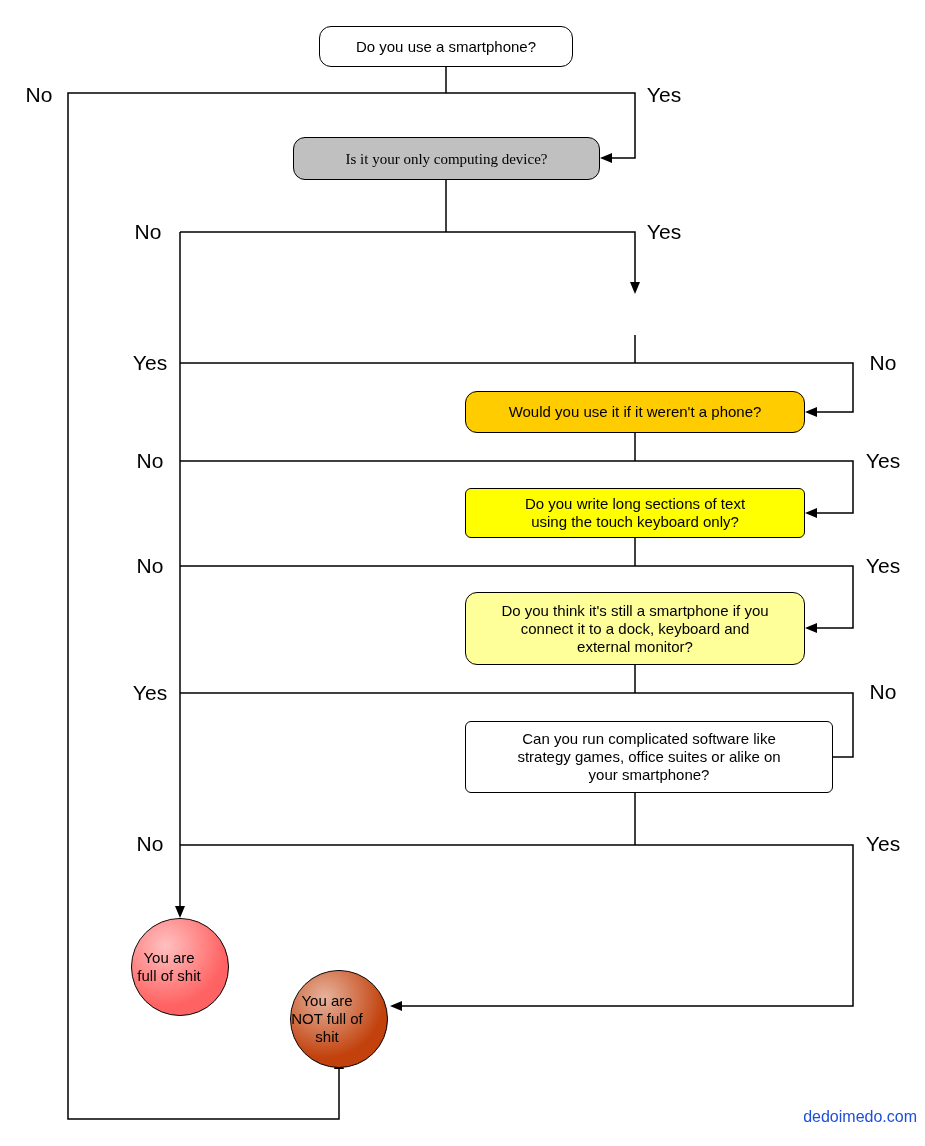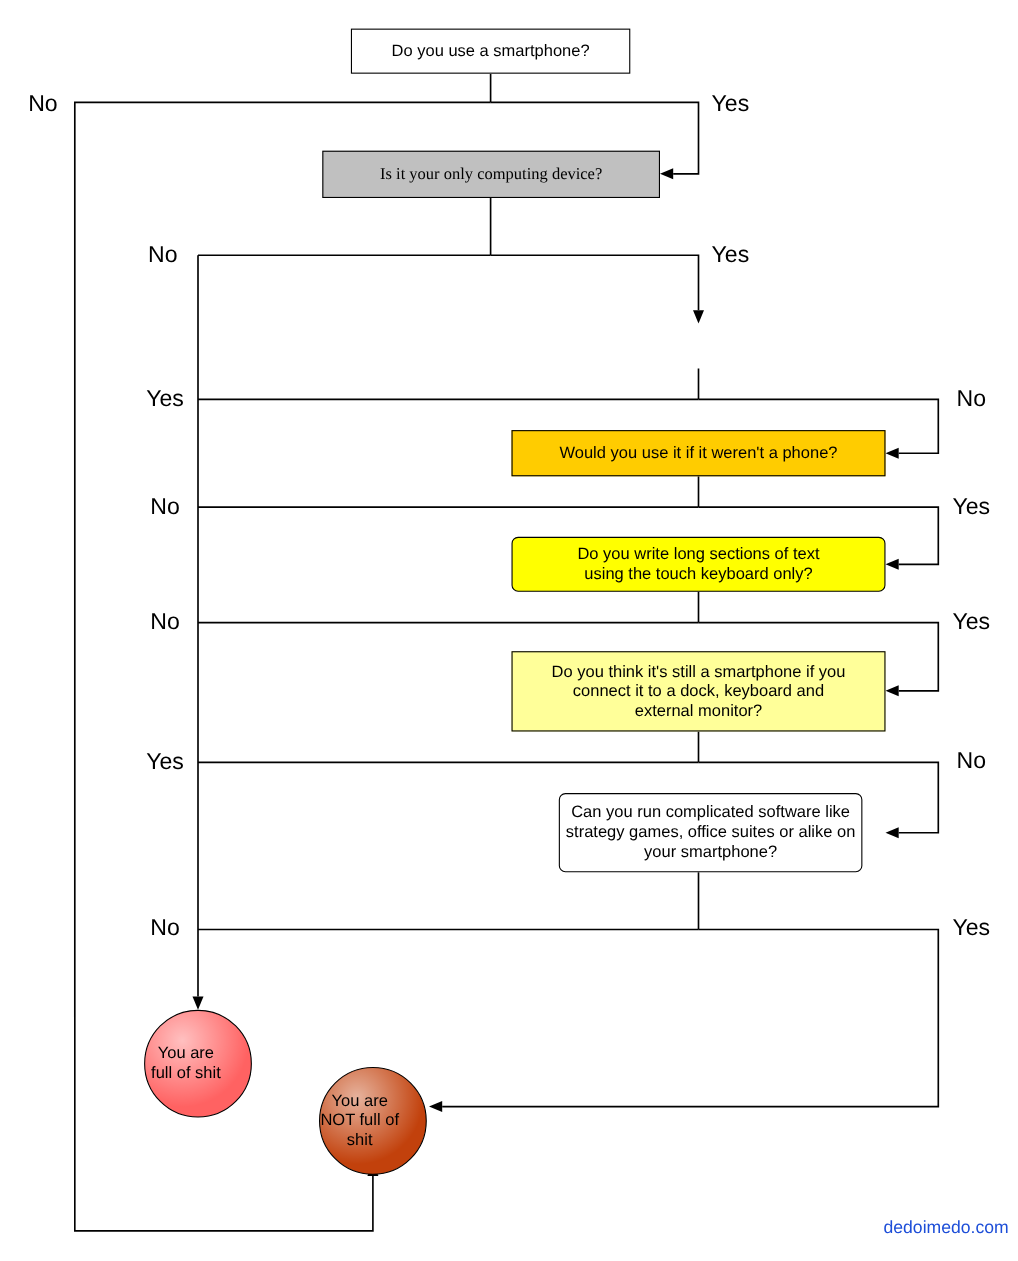--- a/index.html
+++ b/index.html
@@ -19,21 +19,21 @@
   }
   svg.connectors path {
     stroke: #000;
     stroke-width: 1.5;
     fill: none;
   }
   svg.connectors polygon { fill: #000; stroke: none; }
   .node {
     position: absolute;
     border: 1.5px solid #000;
-    border-radius: 0;
+    border-radius: 12px;
     display: flex;
     align-items: center;
     justify-content: center;
     text-align: center;
     font-size: 15px;
     line-height: 18px;
     box-sizing: border-box;
     background: #fff;
   }
   .node .node-text { display: inline-block; }
@@ -131,21 +131,21 @@
   </div>
 
   <div class="node" style="left: 465px; top: 488px; width: 340px; height: 50px; border-radius: 6px; background-color: rgb(255, 255, 0);">
     <span class="node-text" style="max-width:255px">Do you write long sections of text using the touch keyboard only?</span>
   </div>
 
   <div class="node" style="left: 465px; top: 592px; width: 340px; height: 73px; background-color: rgb(255, 255, 153);">
     <span class="node-text" style="max-width:280px">Do you think it's still a smartphone if you connect it to a dock, keyboard and external monitor?</span>
   </div>
 
-  <div class="node" style="left: 465px; top: 721px; width: 276px; height: 72px; border-radius: 6px; background-color: rgb(255, 255, 255); margin-left: 43px;">
+  <div class="node" style="left: 465px; top: 721px; width: 368px; height: 72px; border-radius: 6px; background-color: rgb(255, 255, 255);">
     <span class="node-text" style="max-width:275px">Can you run complicated software like strategy games, office suites or alike on your smartphone?</span>
   </div>
 
   <div class="circle" style="left: 131px; top: 918px; background-color: rgb(255, 98, 98);">
     <span class="node-text" style="max-width:74px">You are full of shit</span>
   </div>
 
   <div class="circle" style="left: 290px; top: 970px; background-color: #c2410c;">
     <span class="node-text" style="max-width:72px">You are NOT full of shit</span>
   </div>

